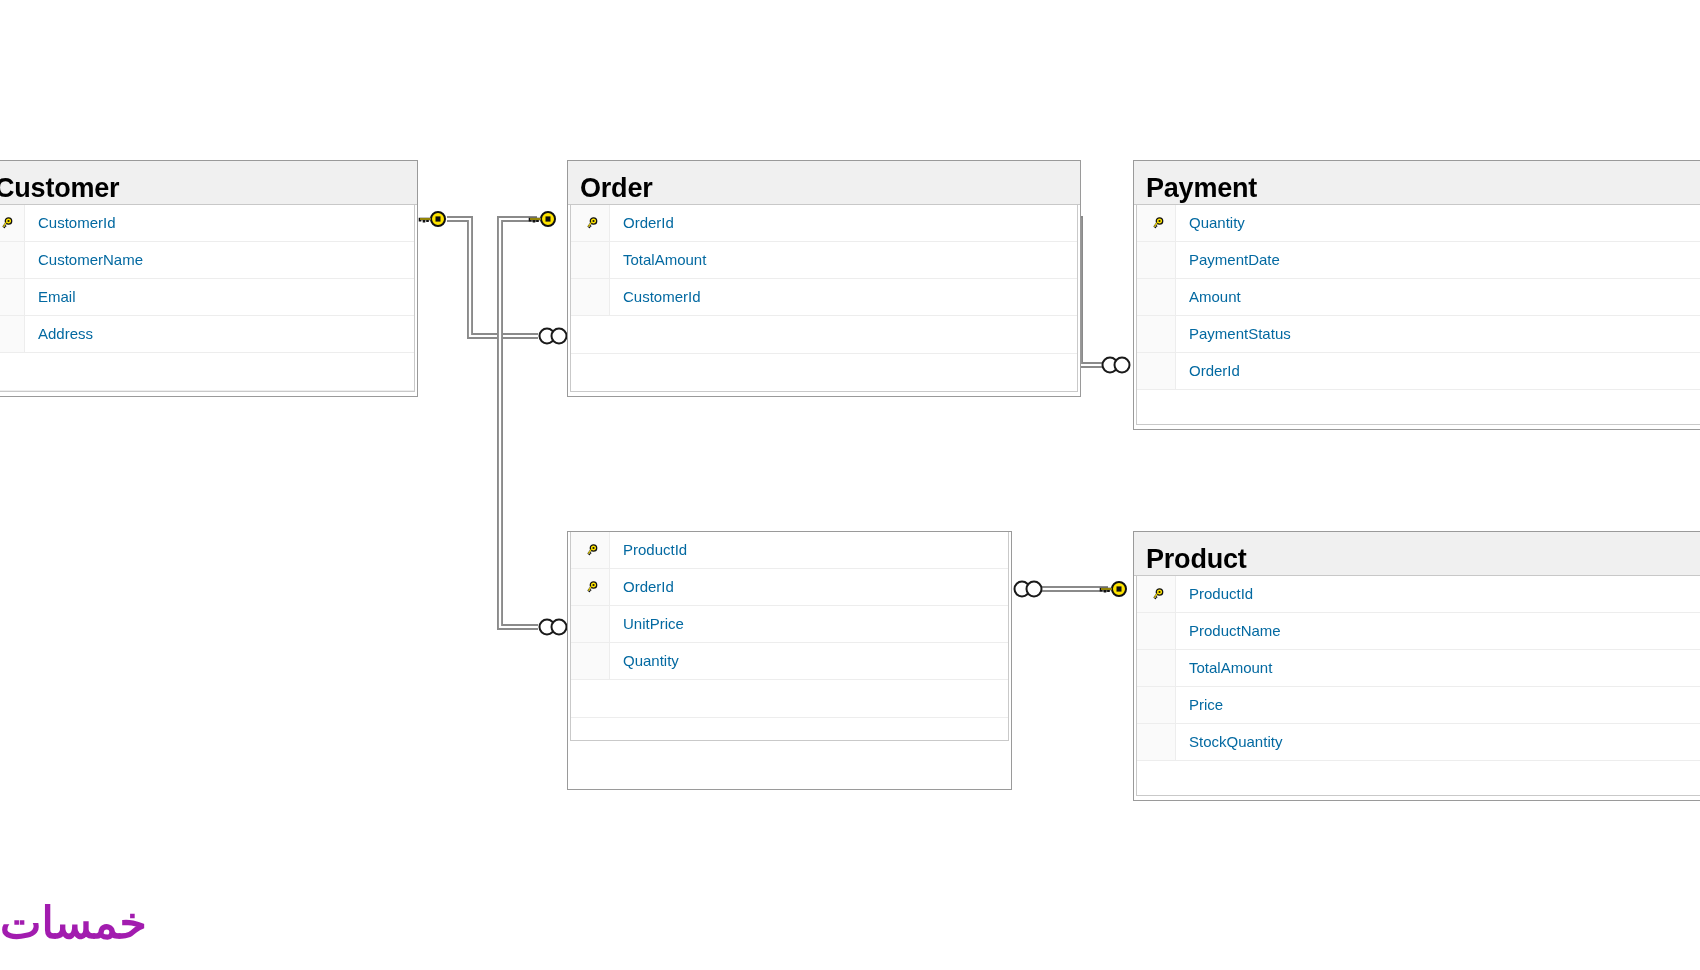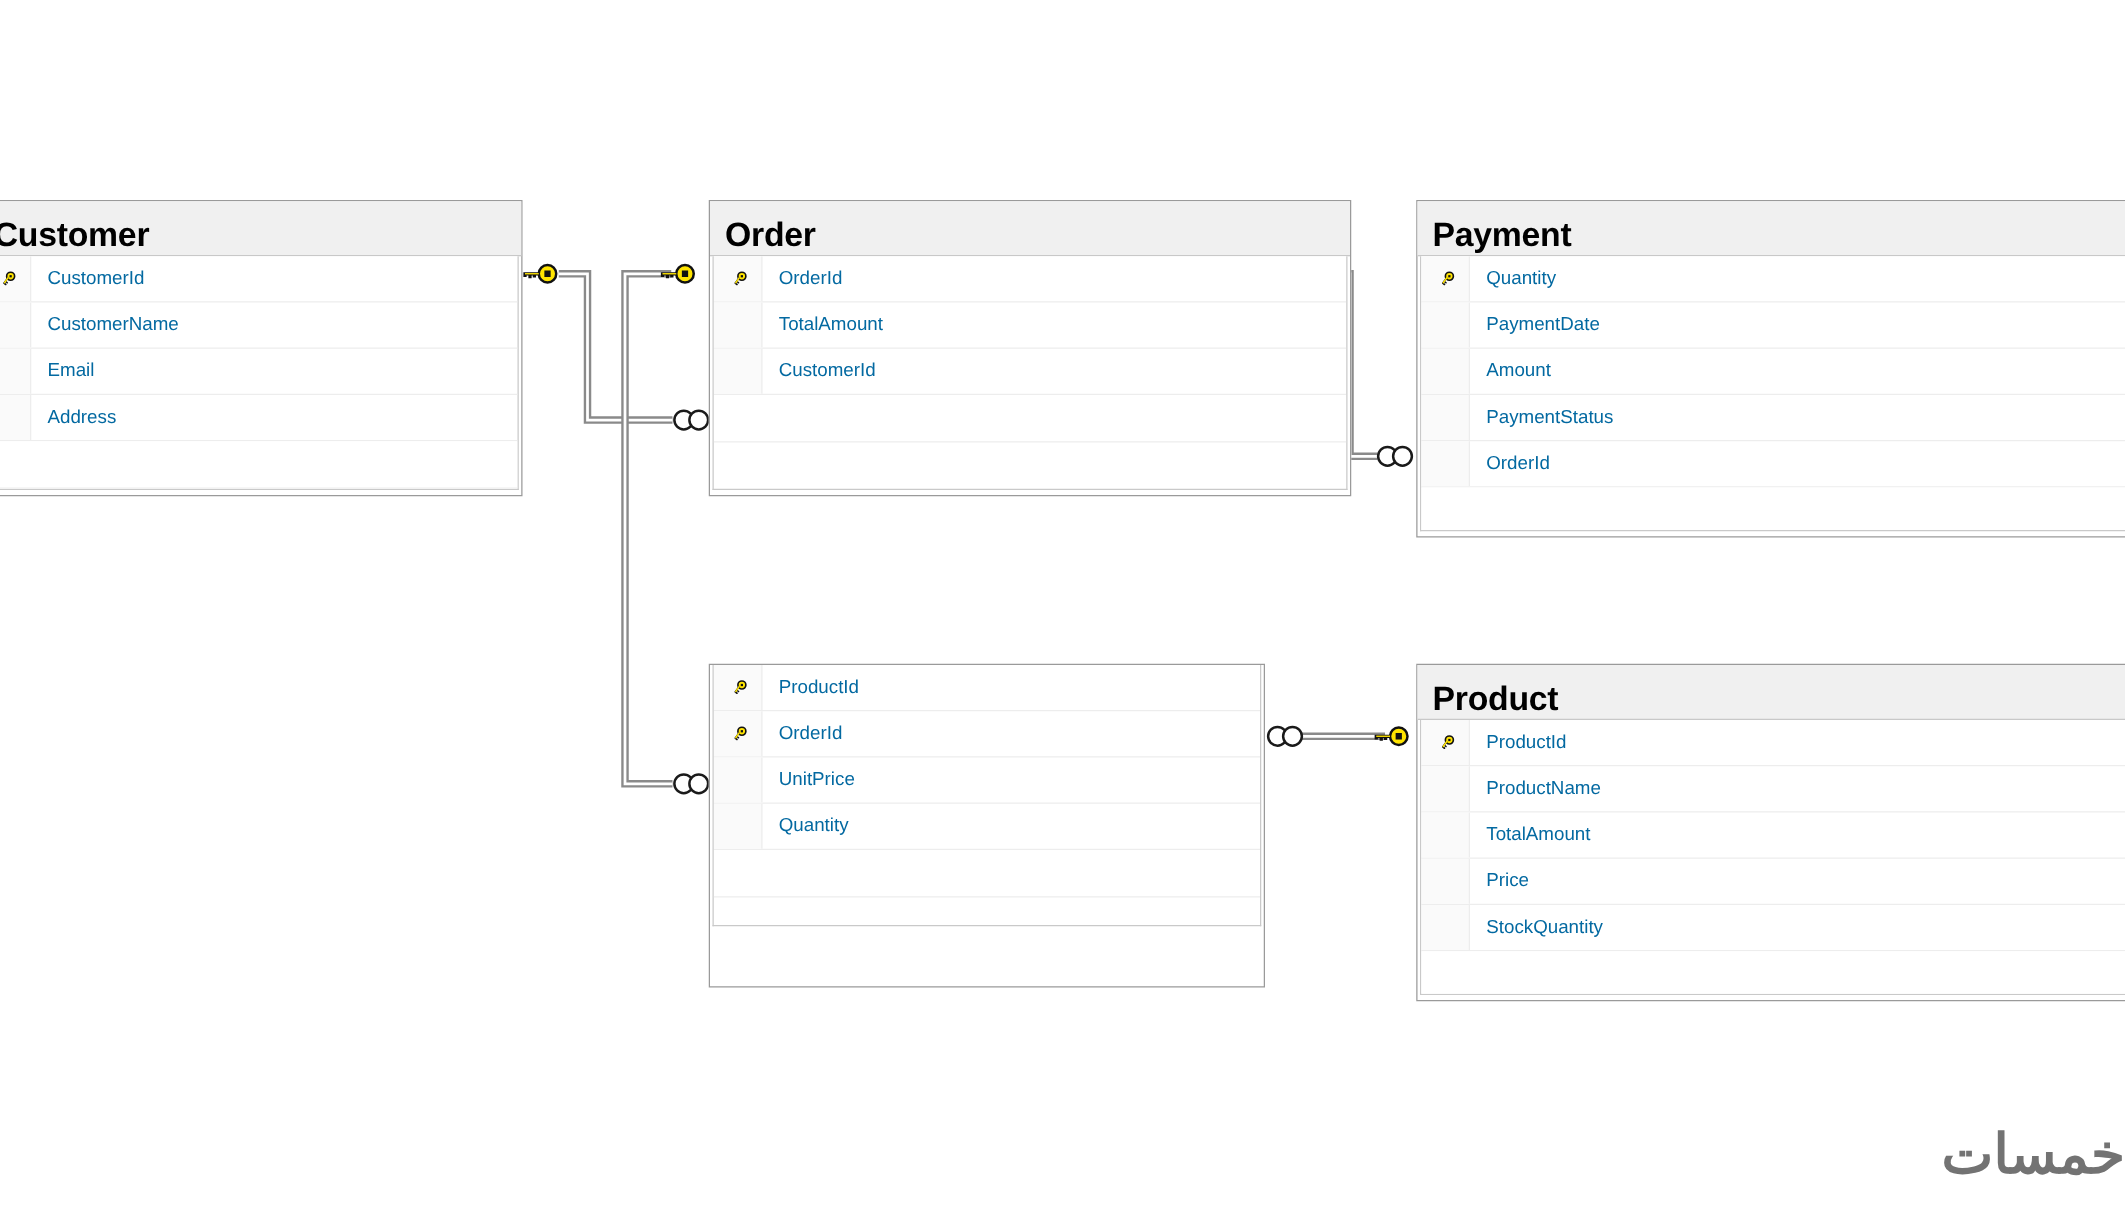--- a/index.html
+++ b/index.html
@@ -101,24 +101,24 @@
     z-index: 3;
     pointer-events: none;
   }
 
   
   .watermark {
     position: absolute;
     left: 0;
     top: 880px;
     width: 1700px;
-    text-align: right;
+    text-align: left;
     font-size: 44px;
     font-weight: bold;
-    color: #737373;
+    color: #a21caf;
     letter-spacing: 3px;
     direction: rtl;
     user-select: none;
     z-index: 2;
   }
 </style>
 </head>
 <body>
 
 <div id="canvas">

